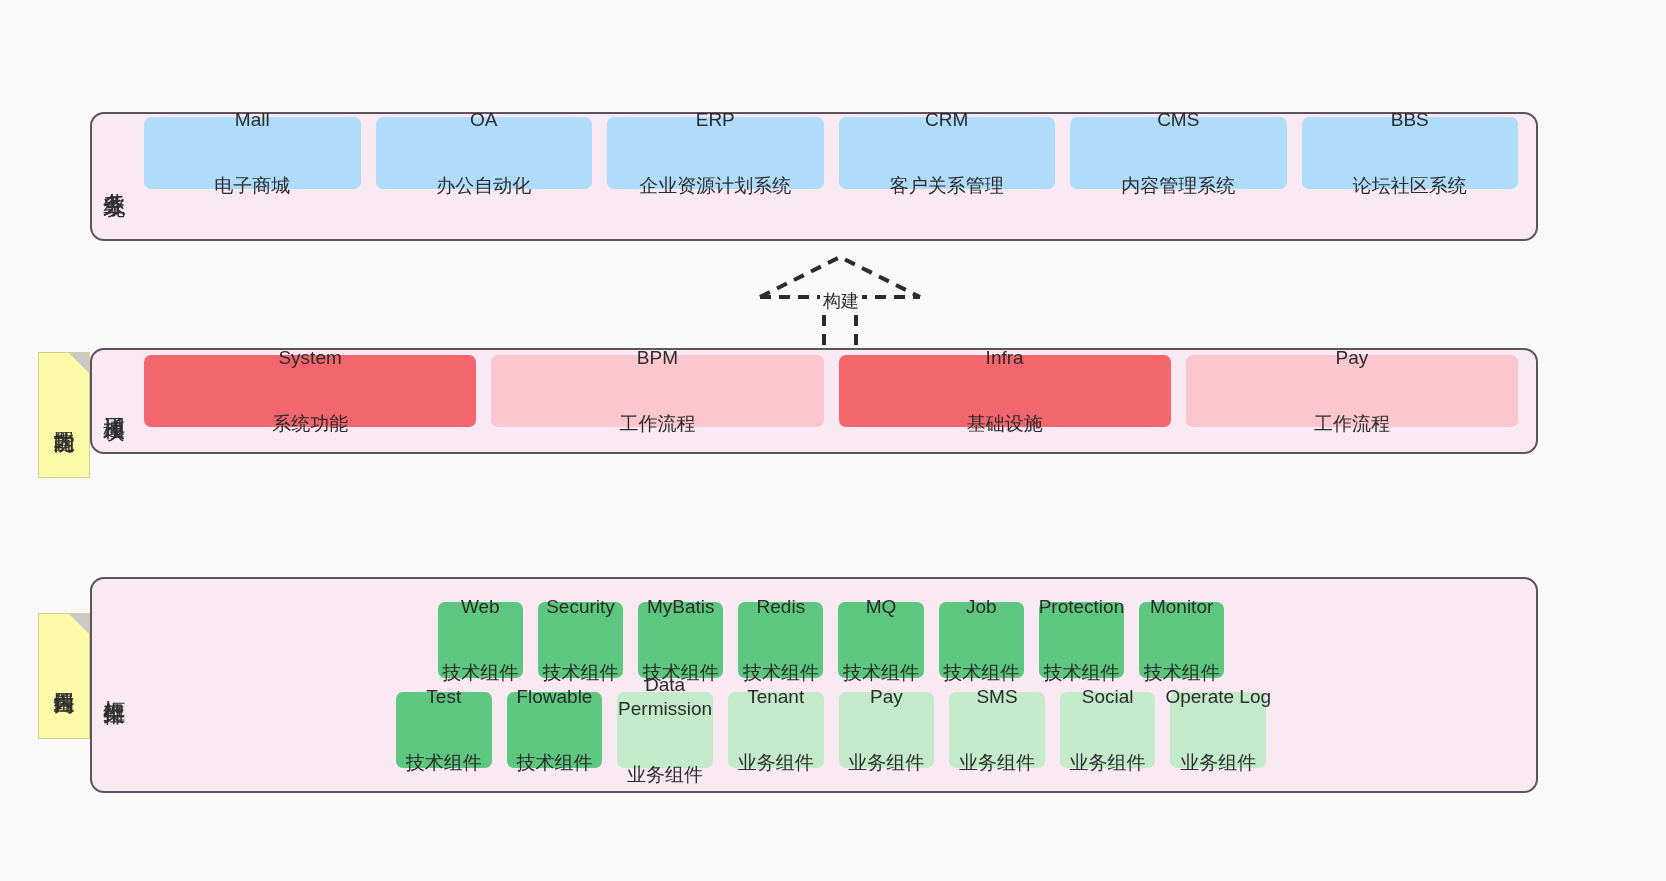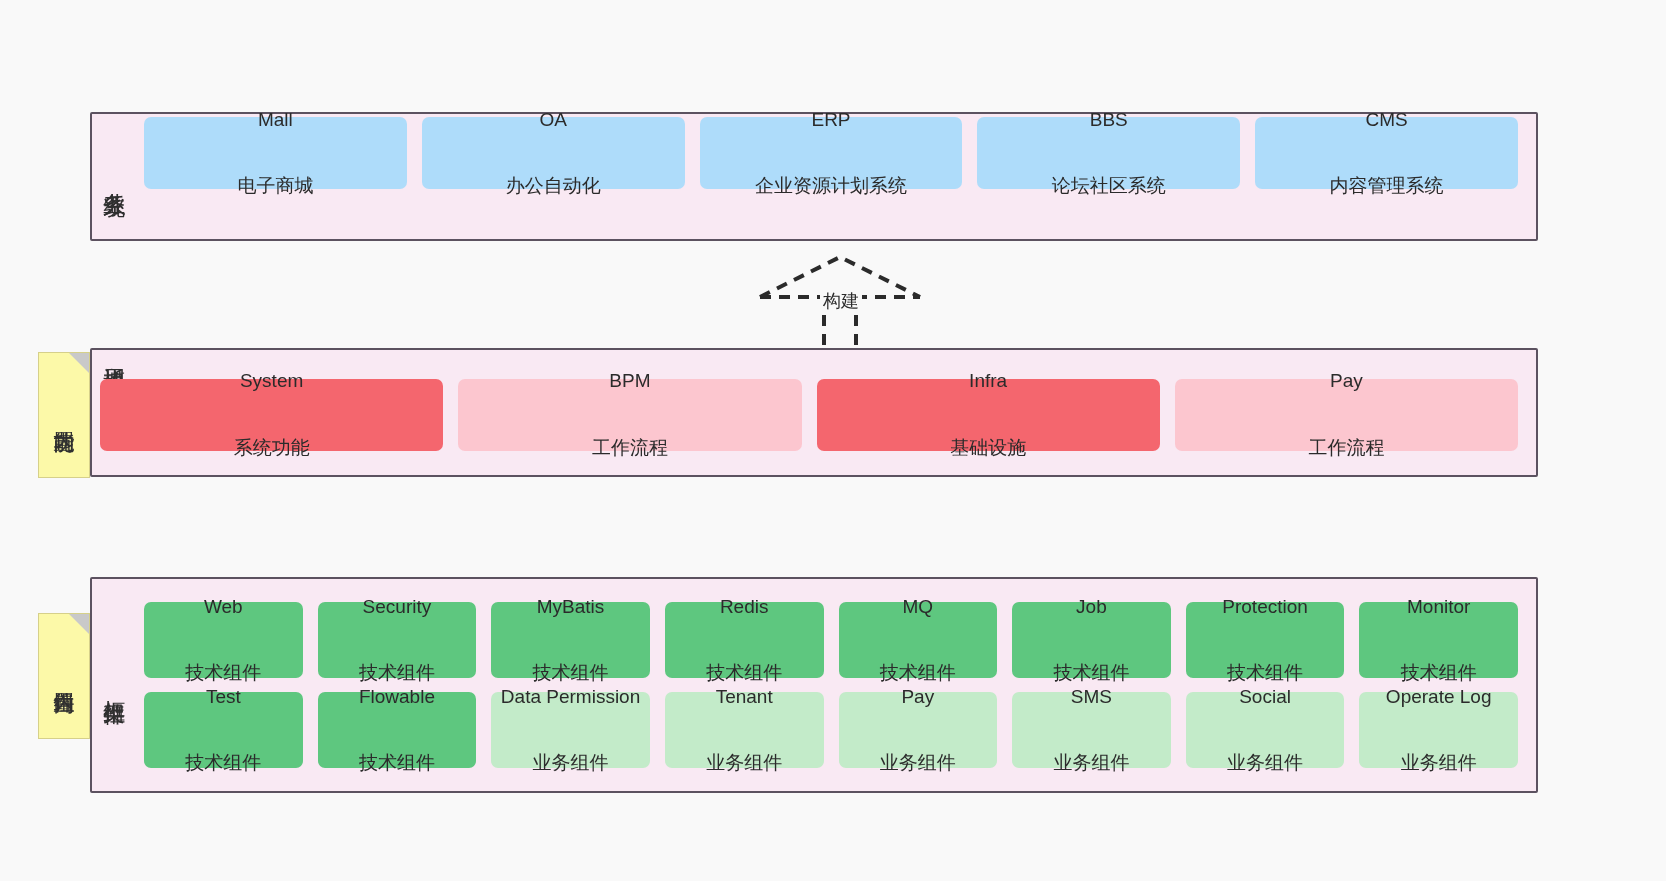--- a/index.html
+++ b/index.html
@@ -22,21 +22,21 @@
     width: 1666px;
     height: 881px;
     background: #f9f9f9;
   }
 
   
   .layer {
     position: absolute;
     background: #f9e9f3;
     border: 2px solid #5c5260;
-    border-radius: 2px;
+    border-radius: 14px;
     box-sizing: border-box;
     display: flex;
     align-items: stretch;
   }
 
   
   .layer-title {
     flex: 0 0 auto;
     width: 44px;
     display: flex;
@@ -89,30 +89,30 @@
   
   .c-blue       { background: #aedcfa; }
   .c-red        { background: #f4666e; }
   .c-pink       { background: #fcc6cf; }
   .c-green      { background: #5ec77f; }
   .c-lightgreen { background: #c3ebc9; }
 
   
   #layer-business  { left: 90px;  top: 112px; width: 1448px; height: 129px; }
   #layer-business  .layer-body { height: 78px; }
-  #layer-modules   { left: 90px;  top: 348px; width: 1448px; height: 129px; flex-direction: column; }
+  #layer-modules   { left: 90px;  top: 348px; width: 1448px; height: 106px; }
   #layer-modules   .layer-body { height: 82px; }
   #layer-framework { left: 90px;  top: 577px; width: 1448px; height: 216px; }
 
   #layer-business .node, #layer-modules .node { height: 72px; }
   #layer-framework .node { height: 76px; }
 
   #layer-business .layer-body,
   #layer-modules .layer-body { padding-right: 18px; }
-  #layer-framework .layer-body { padding-right: 18px; gap: 14px; }
+  #layer-framework .layer-body { padding-right: 18px; gap: 14px; align-items: center; }
 
   #layer-business .node-row,
   #layer-modules .node-row { padding-left: 8px; }
   #layer-framework .node-row { padding-left: 8px; }
 
   
   .sticky {
     position: absolute;
     width: 52px;
     background: #fcf9a8;
@@ -172,26 +172,30 @@
         </div>
         <div class="node c-blue">
           <span class="t-en">OA</span>
           <span class="t-cn">办公自动化</span>
         </div>
         <div class="node c-blue">
           <span class="t-en">ERP</span>
           <span class="t-cn">企业资源计划系统</span>
         </div>
         <div class="node c-blue">
+          <span class="t-en">CRM</span>
+          <span class="t-cn">客户关系管理</span>
+        </div>
+        <div class="node c-blue">
+          <span class="t-en">CMS</span>
+          <span class="t-cn">内容管理系统</span>
+        </div>
+        <div class="node c-blue">
           <span class="t-en">BBS</span>
           <span class="t-cn">论坛社区系统</span>
-        </div>
-        <div class="node c-blue">
-          <span class="t-en">CMS</span>
-          <span class="t-cn">内容管理系统</span>
         </div>
       </div>
     </div>
   </div>
 
   <div class="arrow" id="arrow-build">
     <svg width="176" height="90" viewBox="0 0 176 90" aria-hidden="true">
       <path d="M 72 90 L 72 42 M 104 90 L 104 42" stroke="#2b2b2b" stroke-width="4" fill="none" stroke-dasharray="11,8"></path>
       <path d="M 8 42 L 88 2 L 168 42" stroke="#2b2b2b" stroke-width="4" fill="none" stroke-dasharray="11,8"></path>
       <path d="M 8 42 L 72 42 M 104 42 L 168 42" stroke="#2b2b2b" stroke-width="4" fill="none" stroke-dasharray="11,8"></path>

